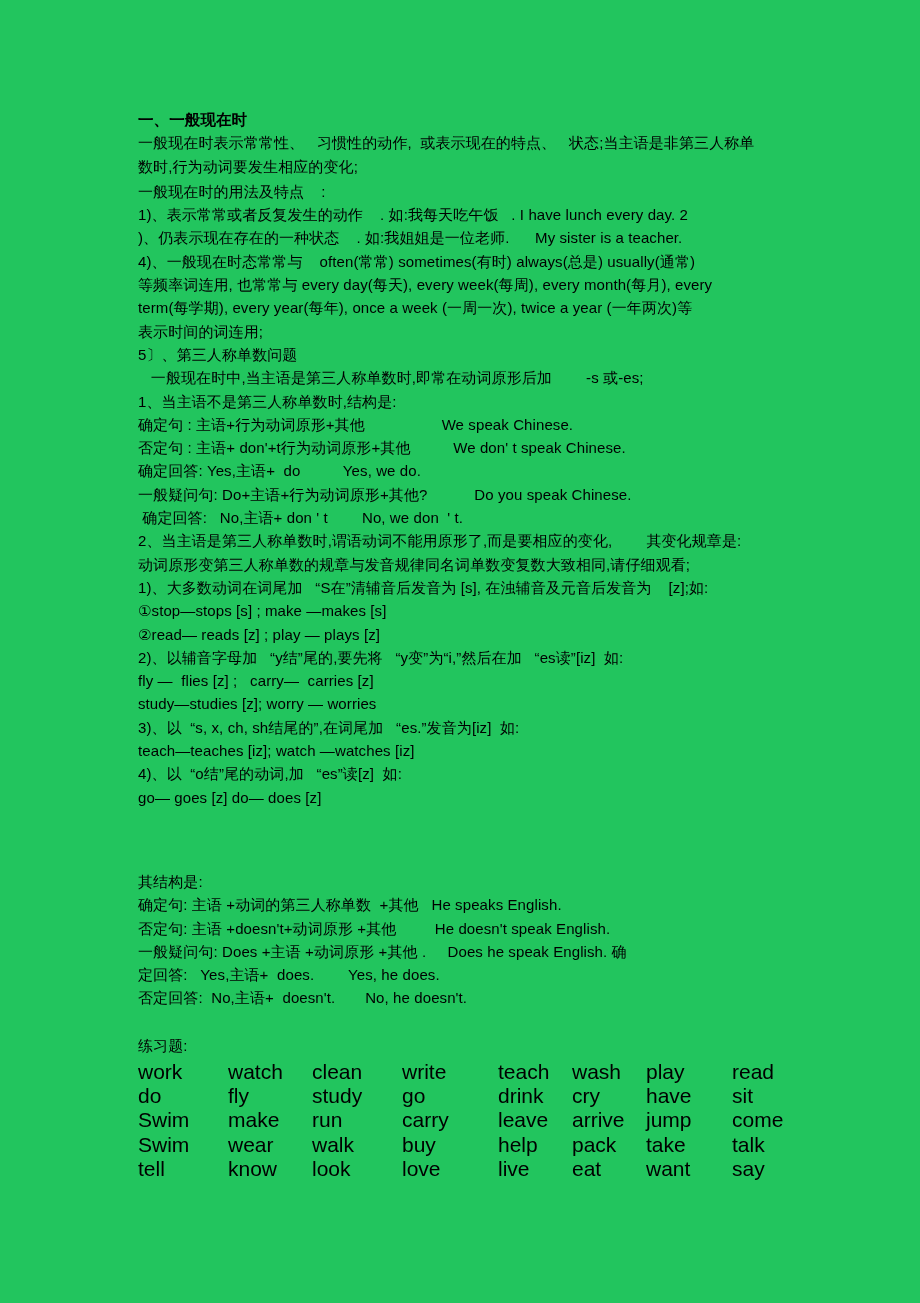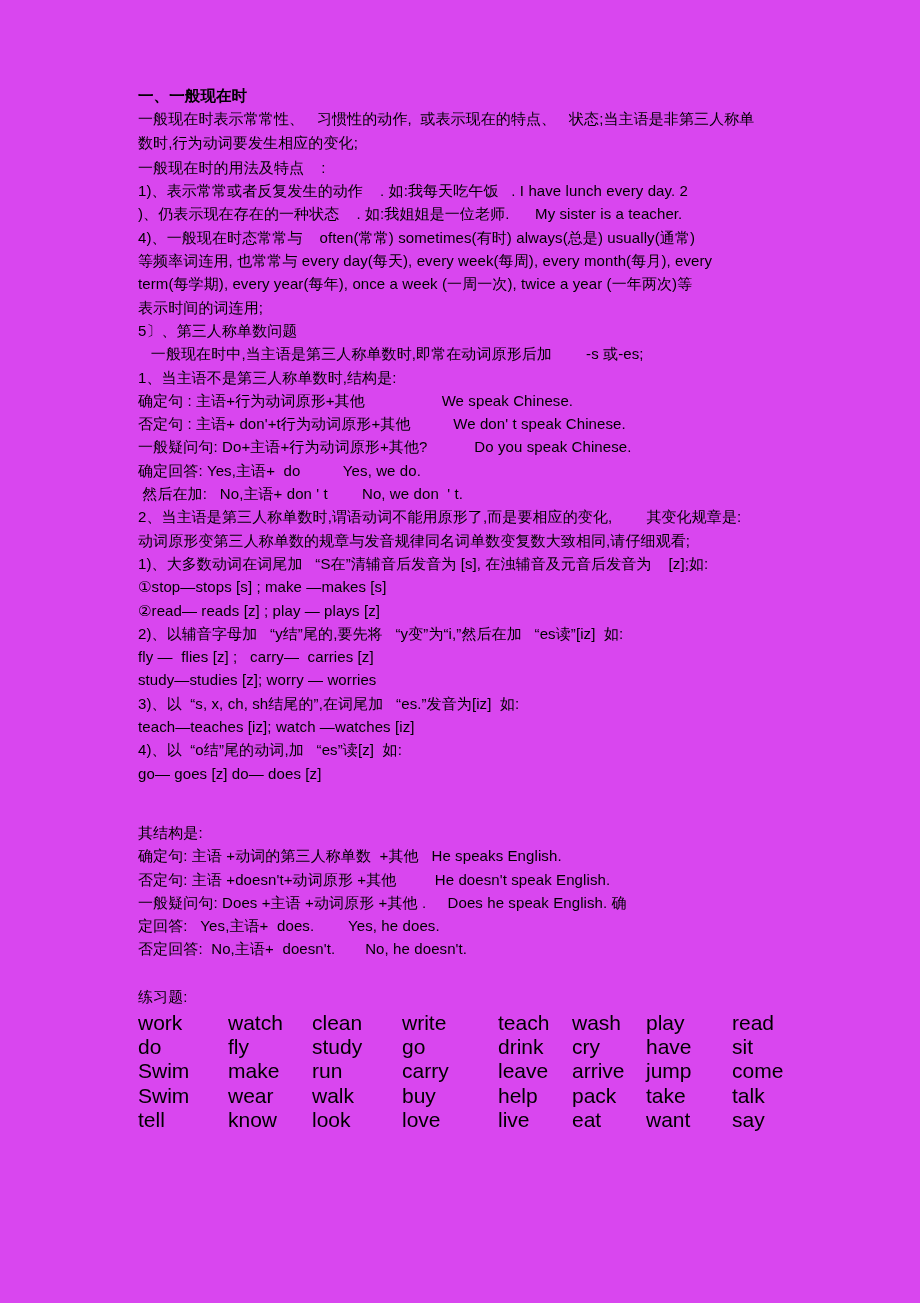--- a/index.html
+++ b/index.html
@@ -7,36 +7,36 @@
   body {
     width: 920px;
     height: 1303px;
     font-family: "Liberation Sans", "DejaVu Sans", sans-serif;
     color: #000000;
   }
   .page {
     position: relative;
     width: 920px;
     height: 1303px;
-    background: #d946ef;
-    padding: 84px 128px 0 138px;
+    background: #22c55e;
+    padding: 108px 128px 0 138px;
     overflow: hidden;
   }
   .line {
     white-space: pre-wrap;
     font-size: 15px;
     line-height: 23.3px;
     letter-spacing: 0.1px;
   }
   .doc-title {
     font-weight: bold;
     font-size: 15.5px;
   }
   .sec-usage-heading { margin-top: 2px; }
-  .sec-structure3 { margin-top: 36px; }
+  .sec-structure3 { margin-top: 61px; }
   .sec-exercises-label { margin-top: 24px; }
   .word-table { margin-top: 3px; }
   .word-row {
     display: grid;
     grid-template-columns: 90px 84px 90px 96px 74px 74px 86px 60px;
     font-size: 21px;
     line-height: 24.2px;
   }
   .word-cell { white-space: pre; }
 </style>
@@ -67,23 +67,23 @@
 
   <div class="section">
     <div class="line">5〕、第三人称单数问题</div>
     <div class="line">   一般现在时中,当主语是第三人称单数时,即常在动词原形后加        -s 或-es;</div>
   </div>
 
   <div class="section">
       <div class="line">1、当主语不是第三人称单数时,结构是:</div>
       <div class="line">确定句 : 主语+行为动词原形+其他                  We speak Chinese.</div>
       <div class="line">否定句 : 主语+ don'+t行为动词原形+其他          We don' t speak Chinese.</div>
+      <div class="line">确定回答: Yes,主语+  do          Yes, we do.</div>
       <div class="line">一般疑问句: Do+主语+行为动词原形+其他?           Do you speak Chinese.</div>
-      <div class="line">确定回答: Yes,主语+  do          Yes, we do.</div>
-      <div class="line"> 然后在加:   No,主语+ don ' t        No, we don  ' t.</div>
+      <div class="line"> 确定回答:   No,主语+ don ' t        No, we don  ' t.</div>
     </div>
 
   <div class="section">
       <div class="line">2、当主语是第三人称单数时,谓语动词不能用原形了,而是要相应的变化,        其变化规章是:</div>
       <div class="line">动词原形变第三人称单数的规章与发音规律同名词单数变复数大致相同,请仔细观看;</div>
       <div class="line">1)、大多数动词在词尾加   “S在”清辅音后发音为 [s], 在浊辅音及元音后发音为    [z];如:</div>
       <div class="line">①stop—stops [s] ; make —makes [s]</div>
       <div class="line">②read— reads [z] ; play — plays [z]</div>
       <div class="line">2)、以辅音字母加   “y结”尾的,要先将   “y变”为“i,”然后在加   “es读”[iz]  如:</div>
       <div class="line">fly —  flies [z] ;   carry—  carries [z]</div>

